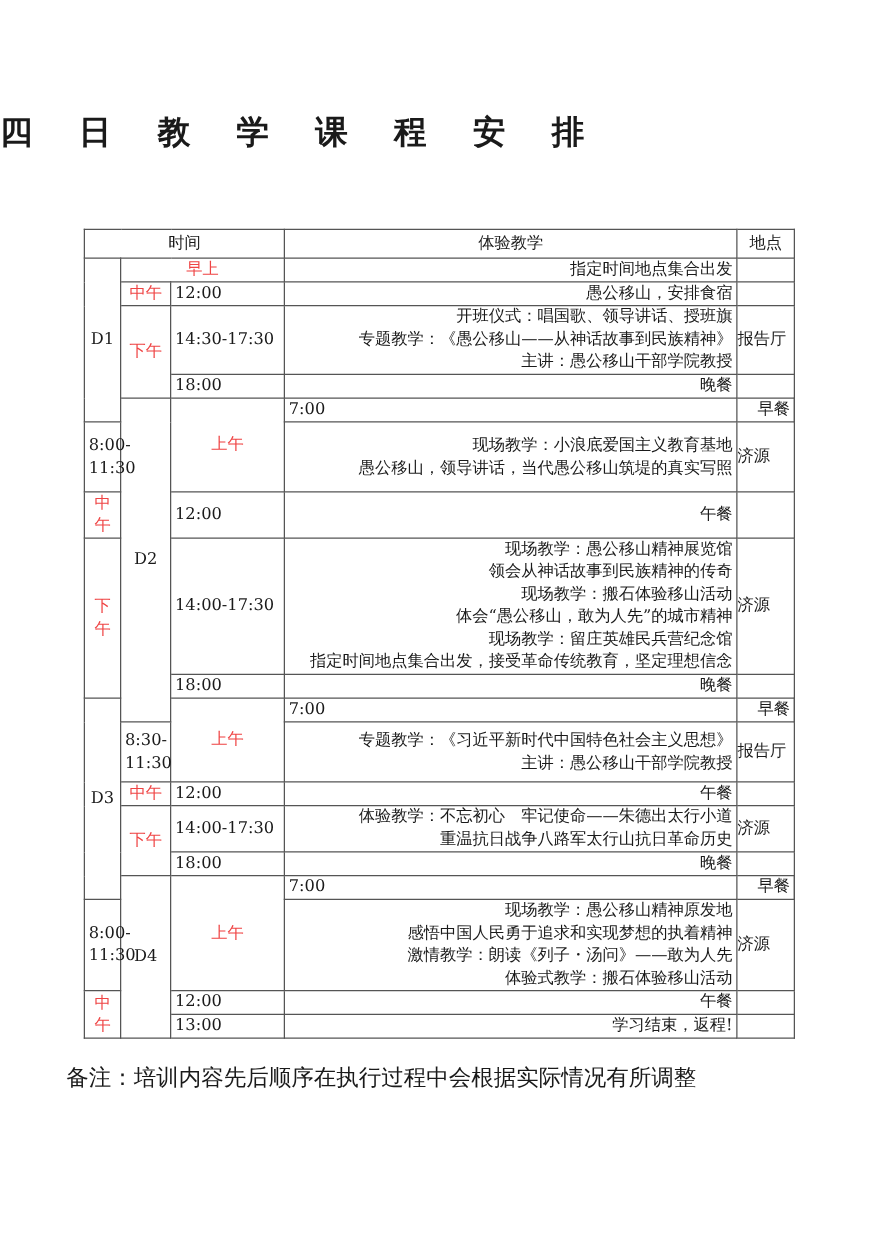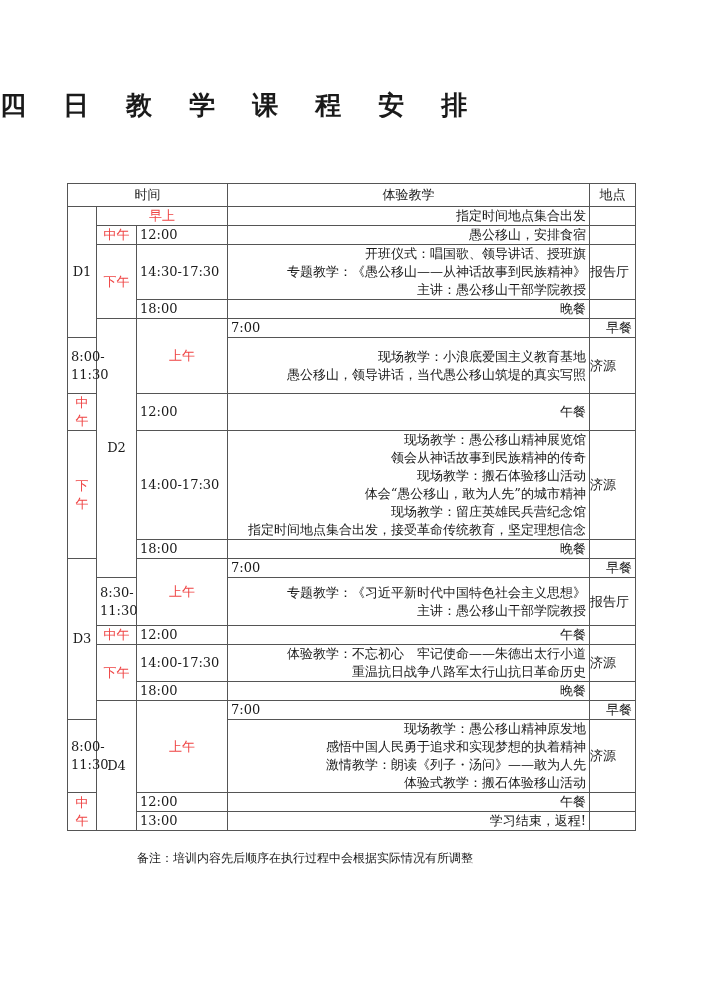--- a/index.html
+++ b/index.html
@@ -9,21 +9,21 @@
   table.sched td, table.sched th { border: 1px solid #555; padding: 0 3px; line-height: 18px; vertical-align: middle; font-weight: normal; }
   .c-day { width: 29px; text-align: center; font-weight: bold; }
   .c-per { width: 40px; text-align: center; color: #ef4444; }
   .c-time { width: 91px; }
   .c-loc { width: 45px; padding: 0 !important; }
   th { text-align: center; height: 22px; }
   .content { text-align: right; }
   .content .ln { display: block; white-space: nowrap; }
   .b { font-weight: normal; font-family: "DejaVu Sans", sans-serif; }
   .indent { padding-left: 48px; }
-  .note { position: absolute; top: 850px; left: 0; width: 610px; text-align: center; font-size: 12px; font-family: "DejaVu Sans", sans-serif; }
+  .note { position: absolute; top: 850px; left: 0; width: 610px; text-align: center; font-size: 18px; font-family: "DejaVu Sans", sans-serif; }
   .h20 { height: 19px; }
 </style>
 </head>
 <body>
 
 <div class="title">四 日 教 学 课 程 安 排</div>
 
 <table class="sched">
   <colgroup>
     <col style="width:29px">

